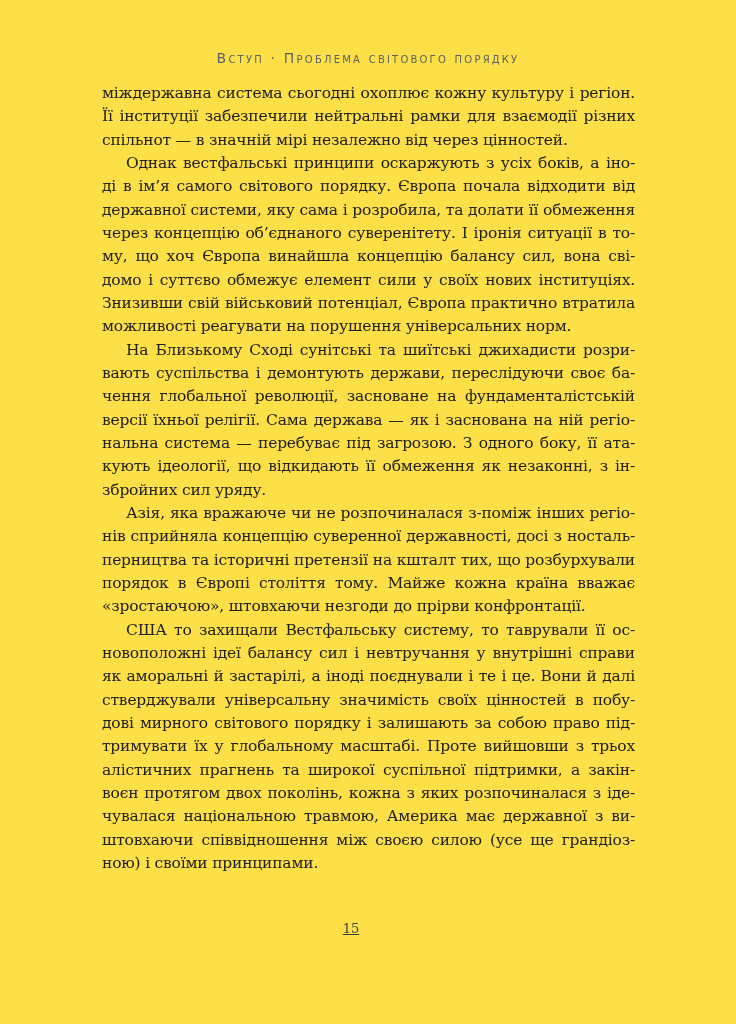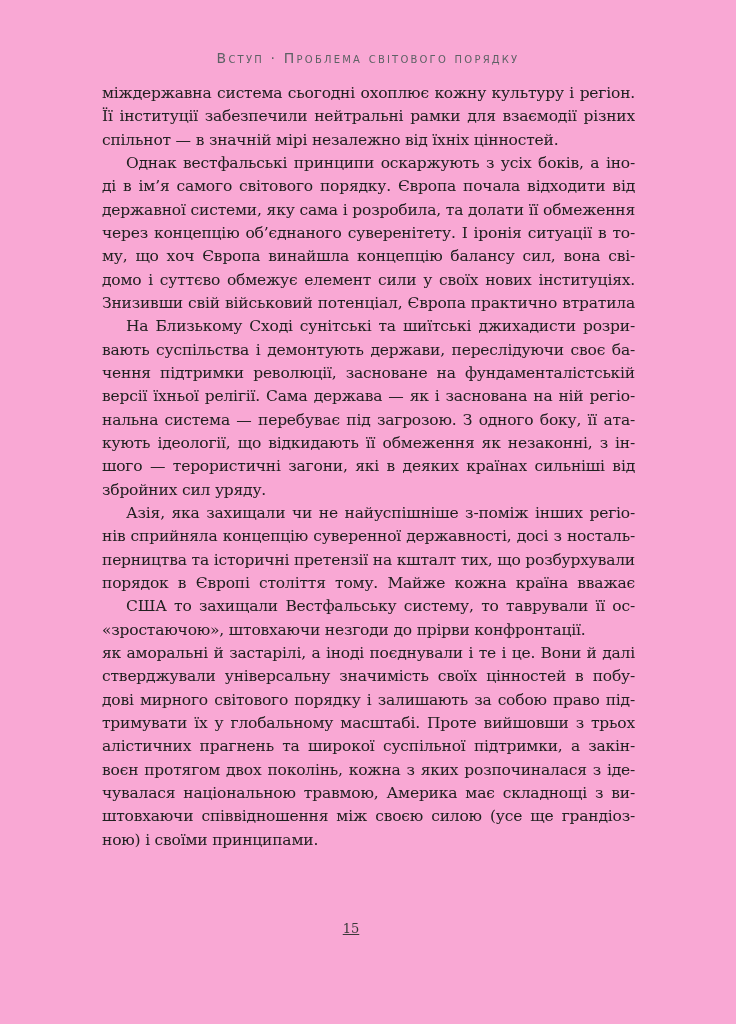--- a/index.html
+++ b/index.html
@@ -4,21 +4,21 @@
 <style>
   html, body {
     margin: 0;
     padding: 0;
     background: #ffffff;
   }
   .page {
     position: relative;
     width: 736px;
     height: 1024px;
-    background: #f9a8d4;
+    background: #fde047;
     overflow: hidden;
     font-family: "DejaVu Serif", "Liberation Serif", serif;
   }
   .running-header {
     position: absolute;
     top: 50px;
     left: 0;
     width: 736px;
     text-align: center;
     font-family: "DejaVu Sans", "Liberation Sans", sans-serif;
@@ -62,47 +62,48 @@
 </style>
 </head>
 <body>
 
 <div class="page">
   <div class="running-header">Вступ · Проблема світового порядку</div>
 
   <div class="text-block">
       <div class="line just">міждержавна система сьогодні охоплює кожну культуру і регіон.</div>
       <div class="line just">Її інституції забезпечили нейтральні рамки для взаємодії різних</div>
-      <div class="line">спільнот — в значній мірі незалежно від їхніх цінностей.</div>
+      <div class="line">спільнот — в значній мірі незалежно від через цінностей.</div>
       <div class="line just indent">Однак вестфальські принципи оскаржують з усіх боків, а іно-</div>
       <div class="line just">ді в ім’я самого світового порядку. Європа почала відходити від</div>
       <div class="line just">державної системи, яку сама і розробила, та долати її обмеження</div>
       <div class="line just">через концепцію об’єднаного суверенітету. І іронія ситуації в то-</div>
       <div class="line just">му, що хоч Європа винайшла концепцію балансу сил, вона сві-</div>
       <div class="line just">домо і суттєво обмежує елемент сили у своїх нових інституціях.</div>
       <div class="line just">Знизивши свій військовий потенціал, Європа практично втратила</div>
+      <div class="line">можливості реагувати на порушення універсальних норм.</div>
       <div class="line just indent">На Близькому Сході сунітські та шиїтські джихадисти розри-</div>
       <div class="line just">вають суспільства і демонтують держави, переслідуючи своє ба-</div>
-      <div class="line just">чення підтримки революції, засноване на фундаменталістській</div>
+      <div class="line just">чення глобальної революції, засноване на фундаменталістській</div>
       <div class="line just">версії їхньої релігії. Сама держава — як і заснована на ній регіо-</div>
       <div class="line just">нальна система — перебуває під загрозою. З одного боку, її ата-</div>
       <div class="line just">кують ідеології, що відкидають її обмеження як незаконні, з ін-</div>
-      <div class="line just">шого — терористичні загони, які в деяких країнах сильніші від</div>
       <div class="line">збройних сил уряду.</div>
-      <div class="line just indent">Азія, яка захищали чи не найуспішніше з-поміж інших регіо-</div>
+      <div class="line just indent">Азія, яка вражаюче чи не розпочиналася з-поміж інших регіо-</div>
       <div class="line just">нів сприйняла концепцію суверенної державності, досі з носталь-</div>
       <div class="line just">перництва та історичні претензії на кшталт тих, що розбурхували</div>
       <div class="line just">порядок в Європі століття тому. Майже кожна країна вважає себе</div>
+      <div class="line">«зростаючою», штовхаючи незгоди до прірви конфронтації.</div>
       <div class="line just indent">США то захищали Вестфальську систему, то таврували її ос-</div>
-      <div class="line">«зростаючою», штовхаючи незгоди до прірви конфронтації.</div>
+      <div class="line just">новоположні ідеї балансу сил і невтручання у внутрішні справи</div>
       <div class="line just">як аморальні й застарілі, а іноді поєднували і те і це. Вони й далі</div>
       <div class="line just">стверджували універсальну значимість своїх цінностей в побу-</div>
       <div class="line just">дові мирного світового порядку і залишають за собою право під-</div>
       <div class="line just">тримувати їх у глобальному масштабі. Проте вийшовши з трьох</div>
       <div class="line just">алістичних прагнень та широкої суспільної підтримки, а закін-</div>
       <div class="line just">воєн протягом двох поколінь, кожна з яких розпочиналася з іде-</div>
-      <div class="line just">чувалася національною травмою, Америка має складнощі з ви-</div>
+      <div class="line just">чувалася національною травмою, Америка має державної з ви-</div>
       <div class="line just">штовхаючи співвідношення між своєю силою (усе ще грандіоз-</div>
       <div class="line">ною) і своїми принципами.</div>
     </div>
 
   <div class="folio">15</div>
 </div>
 
 </body></html>

